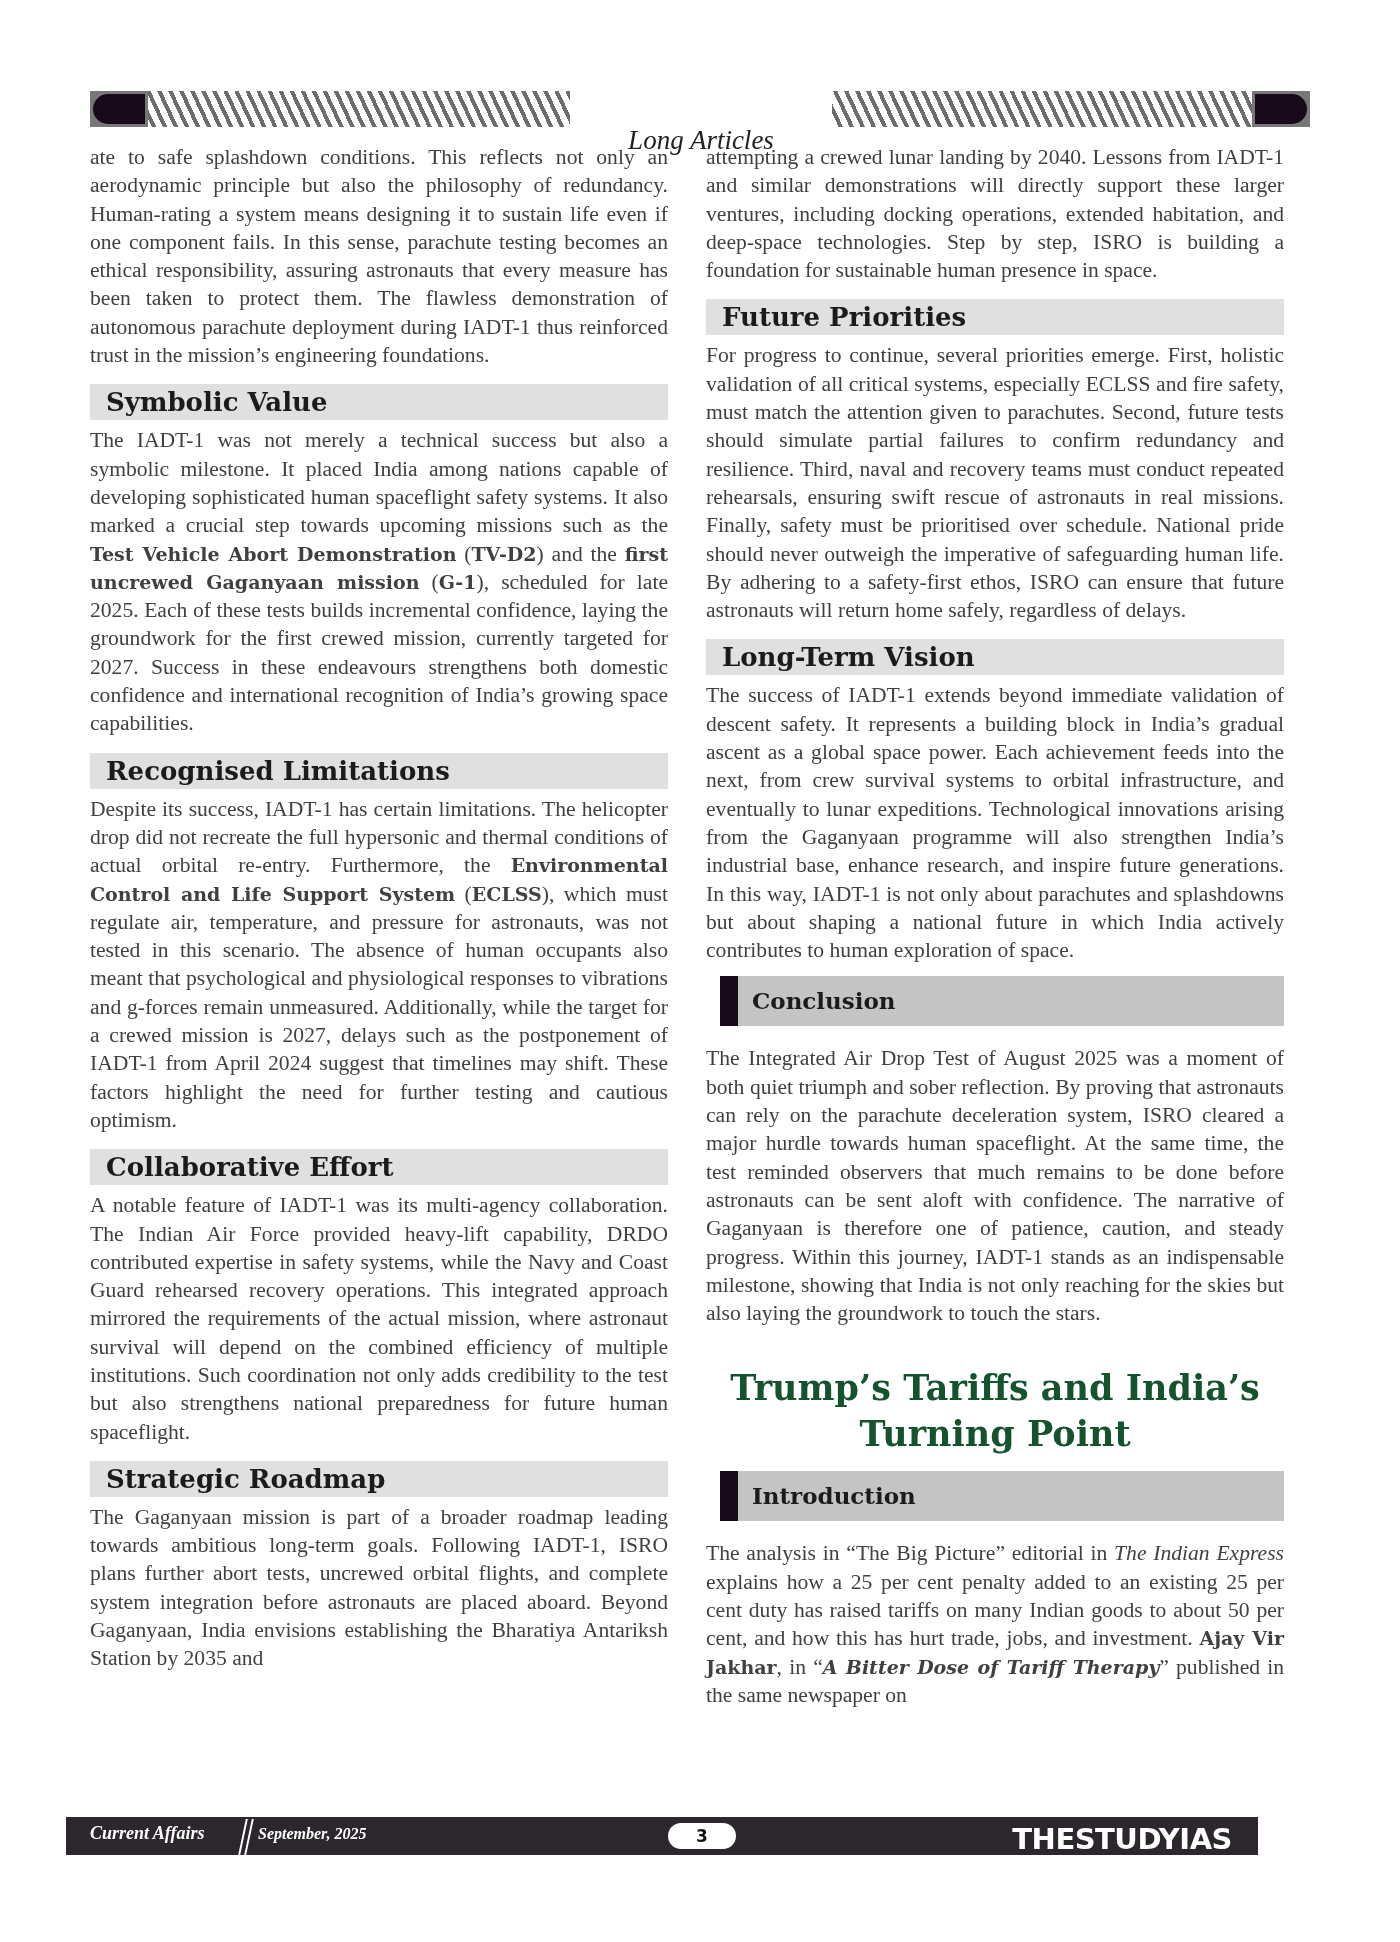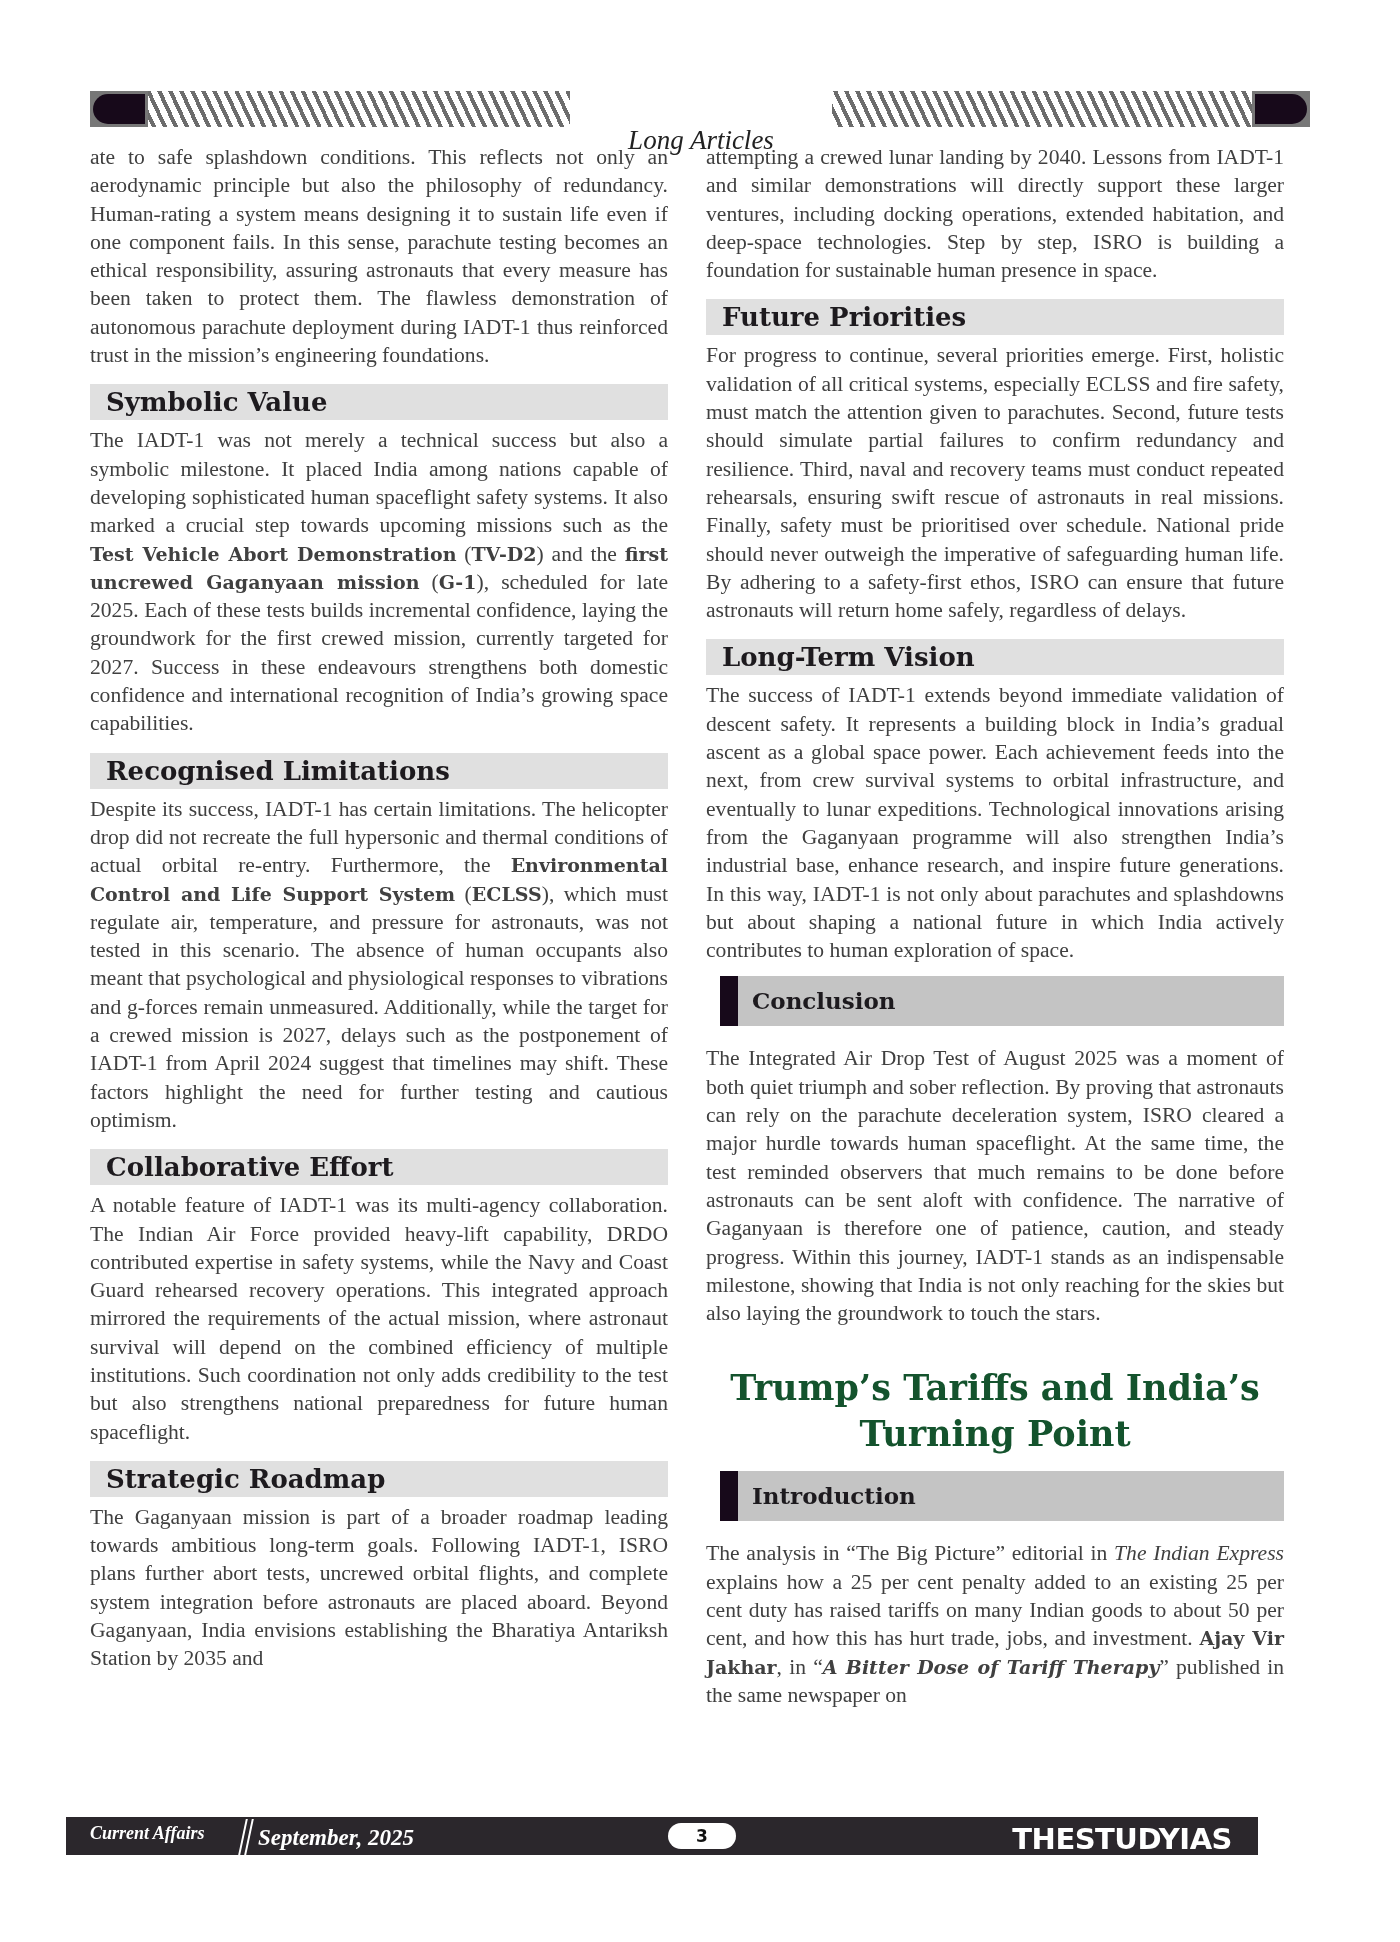--- a/index.html
+++ b/index.html
@@ -42,21 +42,21 @@
   .article-title { margin:38px 0 14px 0; text-align:center; font-family:"DejaVu Serif", serif;
      font-weight:bold; font-size:35px; line-height:46px; color:#14532d; }
 
   
   .ftr { position:absolute; top:1817px; left:66px; width:1192px; height:38px; background:#2b272c; }
   .ftr-mag { position:absolute; left:24px; top:6px; font-family:"Liberation Serif", serif;
      font-style:italic; font-weight:bold; font-size:18px; color:#ffffff; }
   .ftr-sep { position:absolute; left:176px; top:2px; width:8px; height:36px;
      border-left:2px solid #ffffff; border-right:2px solid #ffffff; transform:skewX(-12deg); box-sizing:border-box; }
   .ftr-date { position:absolute; left:192px; top:8px; font-family:"Liberation Serif", serif;
-     font-style:italic; font-weight:bold; font-size:23px; color:#ffffff; }
+     font-style:italic; font-weight:bold; font-size:16px; color:#ffffff; }
   .ftr-page { position:absolute; left:602px; top:6px; width:68px; height:26px; background:#ffffff;
      border-radius:13px; text-align:center; font-family:"DejaVu Sans", sans-serif; font-weight:bold;
      font-size:17px; line-height:26px; color:#111; }
   .ftr-brand { position:absolute; right:26px; top:5px; font-family:"DejaVu Sans", sans-serif;
      font-weight:bold; font-size:29px; letter-spacing:-0.5px; color:#ffffff; }
 </style>
 </head>
 <body>
 
 <div class="hdr">

